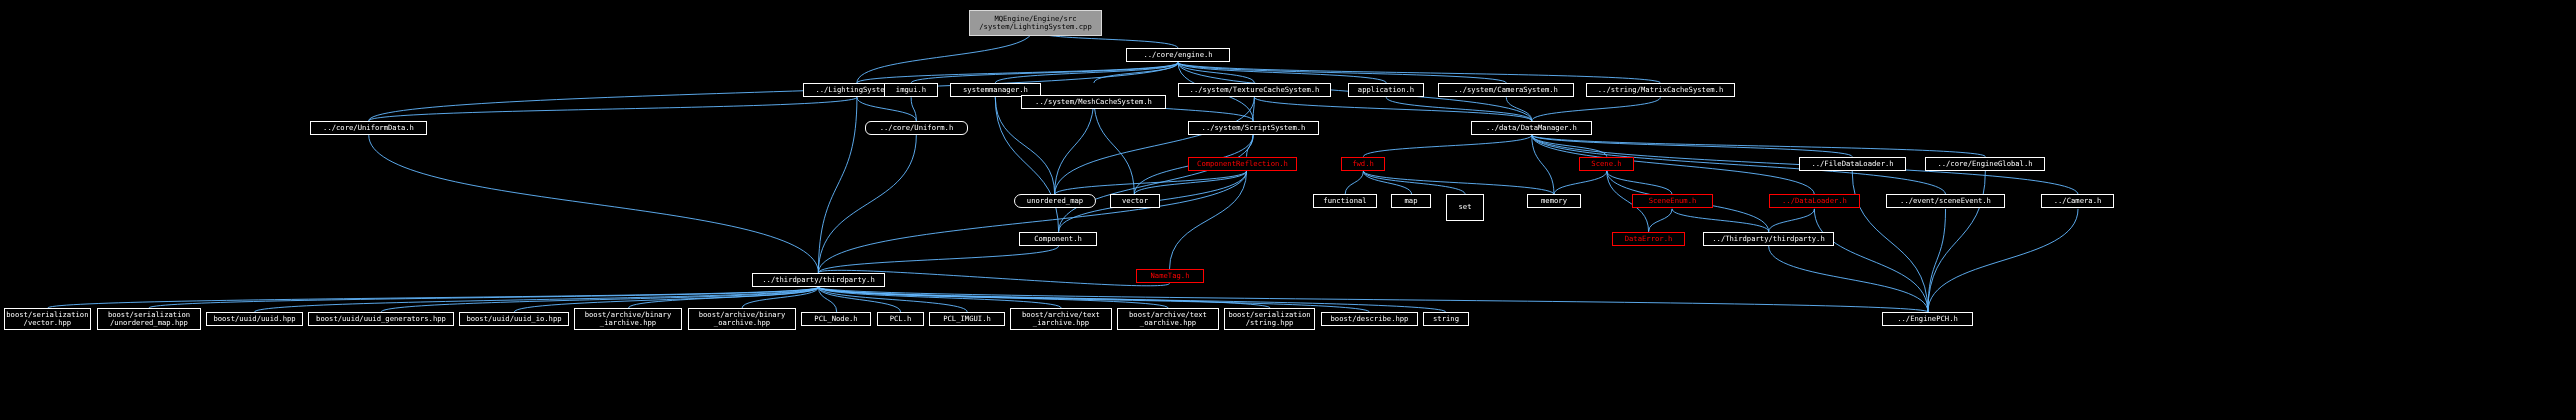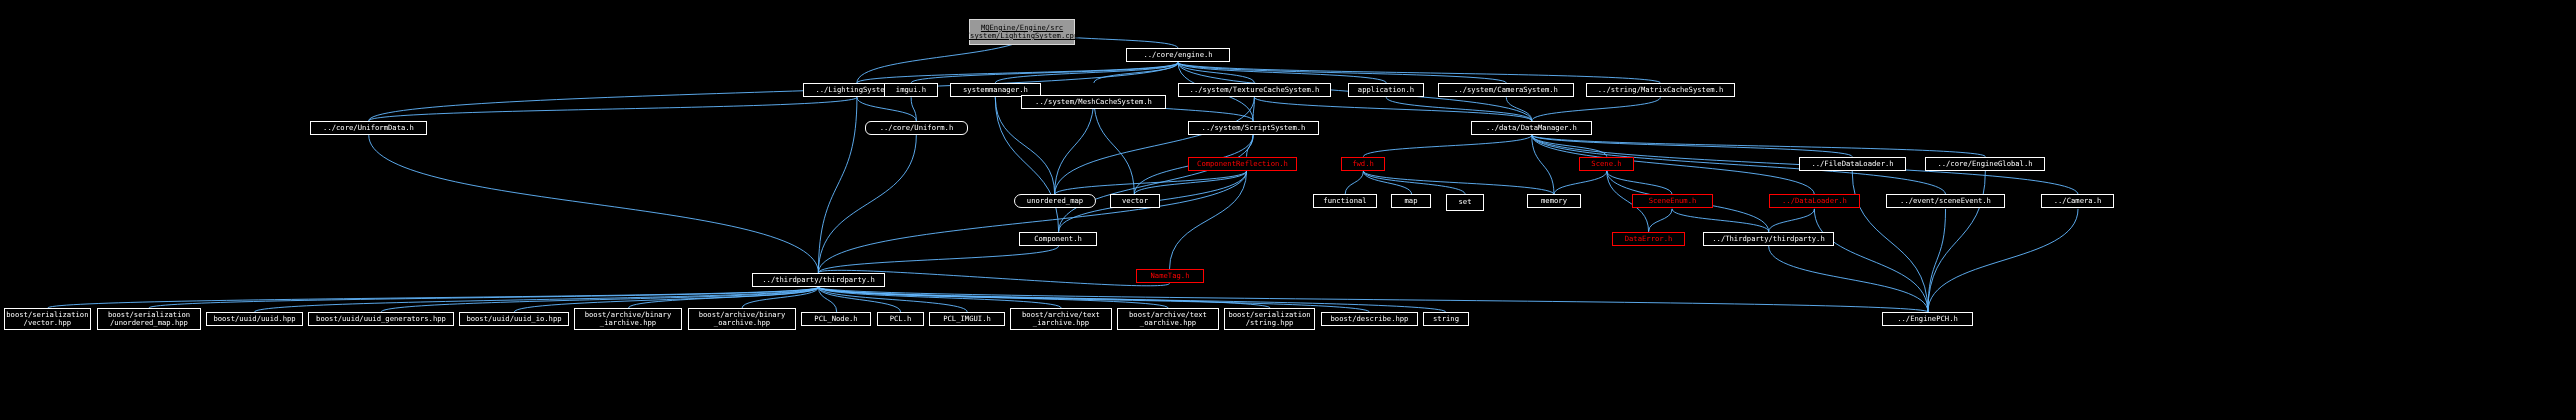--- a/index.html
+++ b/index.html
@@ -94,21 +94,21 @@
       <path d="M1254,440 C1254,460.9 1380,457.1 1380,478" stroke="#63b8ff" stroke-width="1.4" fill="none"></path>
       <path d="M1254,440 C1254,460.9 1482,457.1 1482,478" stroke="#63b8ff" stroke-width="1.4" fill="none"></path>
       <path d="M1254,440 C1254,458 1626,454 1626,472" stroke="#63b8ff" stroke-width="1.4" fill="none"></path>
       <path d="M1254,440 C1254,458 1790,454 1790,472" stroke="#63b8ff" stroke-width="1.4" fill="none"></path>
       <path d="M1254,440 C1254,458 1946,454 1946,472" stroke="#63b8ff" stroke-width="1.4" fill="none"></path>
       <path d="M1254,440 C1254,460.9 2098,457.1 2098,478" stroke="#63b8ff" stroke-width="1.4" fill="none"></path>
       <path d="M1254,440 C1254,460.9 2215,457.1 2215,478" stroke="#63b8ff" stroke-width="1.4" fill="none"></path>
       <path d="M1254,440 C1254,460.9 2954,457.1 2954,478" stroke="#63b8ff" stroke-width="1.4" fill="none"></path>
     </svg>
   <div id="node-layer">
-      <div class="node n-root" style="left: 969px; top: 19px; width: 106px; height: 26px; text-decoration: underline;">MQEngine/Engine/src
+      <div class="node n-root" style="left: 969px; top: 10px; width: 133px; height: 26px;">MQEngine/Engine/src
 /system/LightingSystem.cpp</div>
       <div class="node n-white" style="left: 1126px; top: 48px; width: 104px; height: 14.4px;">../core/engine.h</div>
       <div class="node n-white" style="left: 803px; top: 83px; width: 107px; height: 14.4px;">../LightingSystem.h</div>
       <div class="node n-white" style="left: 884px; top: 83px; width: 54px; height: 14.4px;">imgui.h</div>
       <div class="node n-white" style="left: 950px; top: 83px; width: 91px; height: 14.4px;">systemmanager.h</div>
       <div class="node n-white" style="left: 1021px; top: 83px; width: 145px; height: 14.4px; margin-top: 12px;">../system/MeshCacheSystem.h</div>
       <div class="node n-white" style="left: 1178px; top: 83px; width: 153px; height: 14.4px;">../system/TextureCacheSystem.h</div>
       <div class="node n-white" style="left: 1348px; top: 83px; width: 76px; height: 14.4px;">application.h</div>
       <div class="node n-white" style="left: 1438px; top: 83px; width: 136px; height: 14.4px;">../system/CameraSystem.h</div>
       <div class="node n-white" style="left: 1586px; top: 83px; width: 149px; height: 14.4px;">../string/MatrixCacheSystem.h</div>
@@ -118,21 +118,21 @@
       <div class="node n-white" style="left: 1471px; top: 121px; width: 121px; height: 14.4px;">../data/DataManager.h</div>
       <div class="node n-red" style="left: 1188px; top: 157px; width: 109px; height: 14.4px;">ComponentReflection.h</div>
       <div class="node n-red" style="left: 1341px; top: 157px; width: 44px; height: 14.4px;">fwd.h</div>
       <div class="node n-red" style="left: 1579px; top: 157px; width: 55px; height: 14.4px;">Scene.h</div>
       <div class="node n-white" style="left: 1799px; top: 157px; width: 107px; height: 14.4px;">../FileDataLoader.h</div>
       <div class="node n-white" style="left: 1925px; top: 157px; width: 120px; height: 14.4px;">../core/EngineGlobal.h</div>
       <div class="node n-white" style="left: 1014px; top: 194px; width: 82px; height: 14.4px; border-radius: 7px;">unordered_map</div>
       <div class="node n-white" style="left: 1110px; top: 194px; width: 50px; height: 14.4px;">vector</div>
       <div class="node n-white" style="left: 1313px; top: 194px; width: 64px; height: 14.4px;">functional</div>
       <div class="node n-white" style="left: 1391px; top: 194px; width: 40px; height: 14.4px;">map</div>
-      <div class="node n-white" style="left: 1446px; top: 194px; width: 38px; height: 17px;">set</div>
+      <div class="node n-white" style="left: 1446px; top: 194px; width: 38px; height: 27px;">set</div>
       <div class="node n-white" style="left: 1527px; top: 194px; width: 54px; height: 14.4px;">memory</div>
       <div class="node n-red" style="left: 1632px; top: 194px; width: 81px; height: 14.4px;">SceneEnum.h</div>
       <div class="node n-red" style="left: 1769px; top: 194px; width: 91px; height: 14.4px;">../DataLoader.h</div>
       <div class="node n-white" style="left: 1886px; top: 194px; width: 119px; height: 14.4px;">../event/sceneEvent.h</div>
       <div class="node n-white" style="left: 2041px; top: 194px; width: 73px; height: 14.4px;">../Camera.h</div>
       <div class="node n-white" style="left: 1019px; top: 232px; width: 78px; height: 14.4px;">Component.h</div>
       <div class="node n-red" style="left: 1612px; top: 232px; width: 73px; height: 14.4px;">DataError.h</div>
       <div class="node n-white" style="left: 1703px; top: 232px; width: 131px; height: 14.4px;">../Thirdparty/thirdparty.h</div>
       <div class="node n-red" style="left: 1136px; top: 269px; width: 68px; height: 14.4px;">NameTag.h</div>
       <div class="node n-white" style="left: 752px; top: 273px; width: 133px; height: 14.4px;">../thirdparty/thirdparty.h</div>

